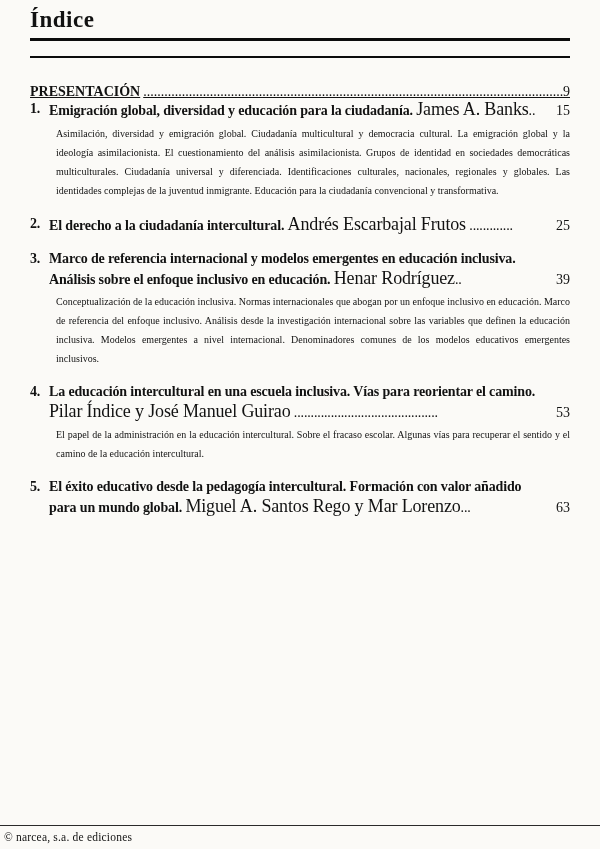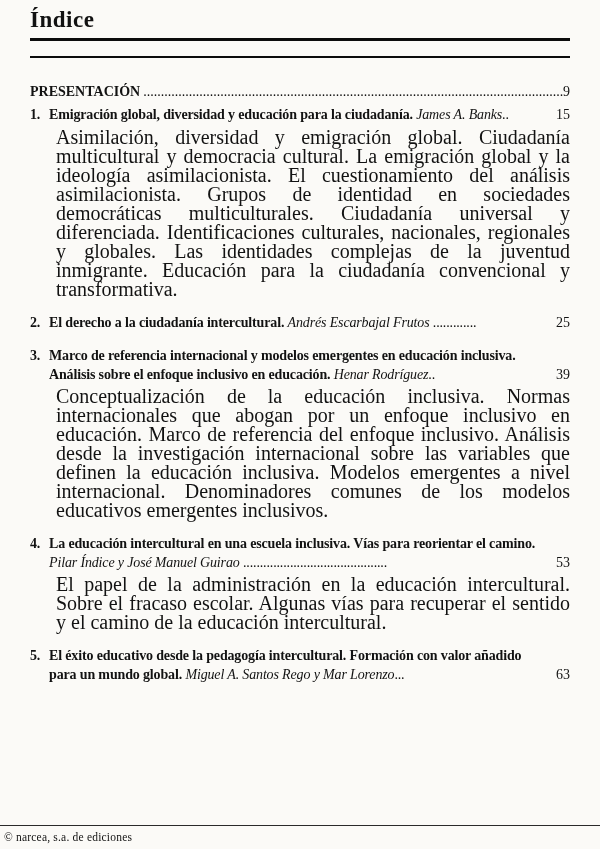--- a/index.html
+++ b/index.html
@@ -23,46 +23,47 @@
   .rule { background: #0c0c0c; border: 0; }
   .rule.thick { height: 3px; margin: 0 0 15px 0; }
   .rule.thin  { height: 2px; margin: 0; }
 
   .toc { margin-top: 26px; }
 
   
   .pres-row {
     display: flex; align-items: center;
     font-size: 14px; font-weight: bold;
-    margin-bottom: 6px;
+    margin-bottom: 0;
+    text-decoration: underline;
   }
   .dotfill {
     flex: 1 1 auto; overflow: hidden; white-space: nowrap;
     font-weight: normal; font-size: 14px; padding: 0 3px;
   }
   .pagenum { font-weight: normal; font-size: 14px; }
 
   
   .entry { margin-bottom: 15px; }
   .head {
     position: relative;
     padding-left: 19px; padding-right: 32px;
     font-size: 14px; line-height: 18.5px;
     margin-bottom: 3px;
     letter-spacing: -0.15px;
   }
   .num { position: absolute; left: 0; top: 0; font-weight: bold; }
   .head .title { font-weight: bold; }
-  .head .authors { font-style: italic; font-weight: normal; font-size: 14px; }
+  .head .authors { font-weight: normal; font-size: 18px; }
   .head .leader { font-weight: normal; white-space: pre-wrap; }
   .pagenum.abs { position: absolute; right: 0; bottom: 0; letter-spacing: 0; }
 
   .body {
     margin: 0 0 0 26px;
-    font-size: 20px; line-height: 19px;
+    font-size: 10px; line-height: 19px;
     text-align: justify;
   }
 
   .footer-rule {
     position: absolute; left: 0; right: 0; bottom: 23px;
     height: 1px; background: #2a2a2a;
   }
   .footer-text {
     position: absolute; left: 4px; bottom: 6px;
     font-size: 11.5px; letter-spacing: 0.2px;

